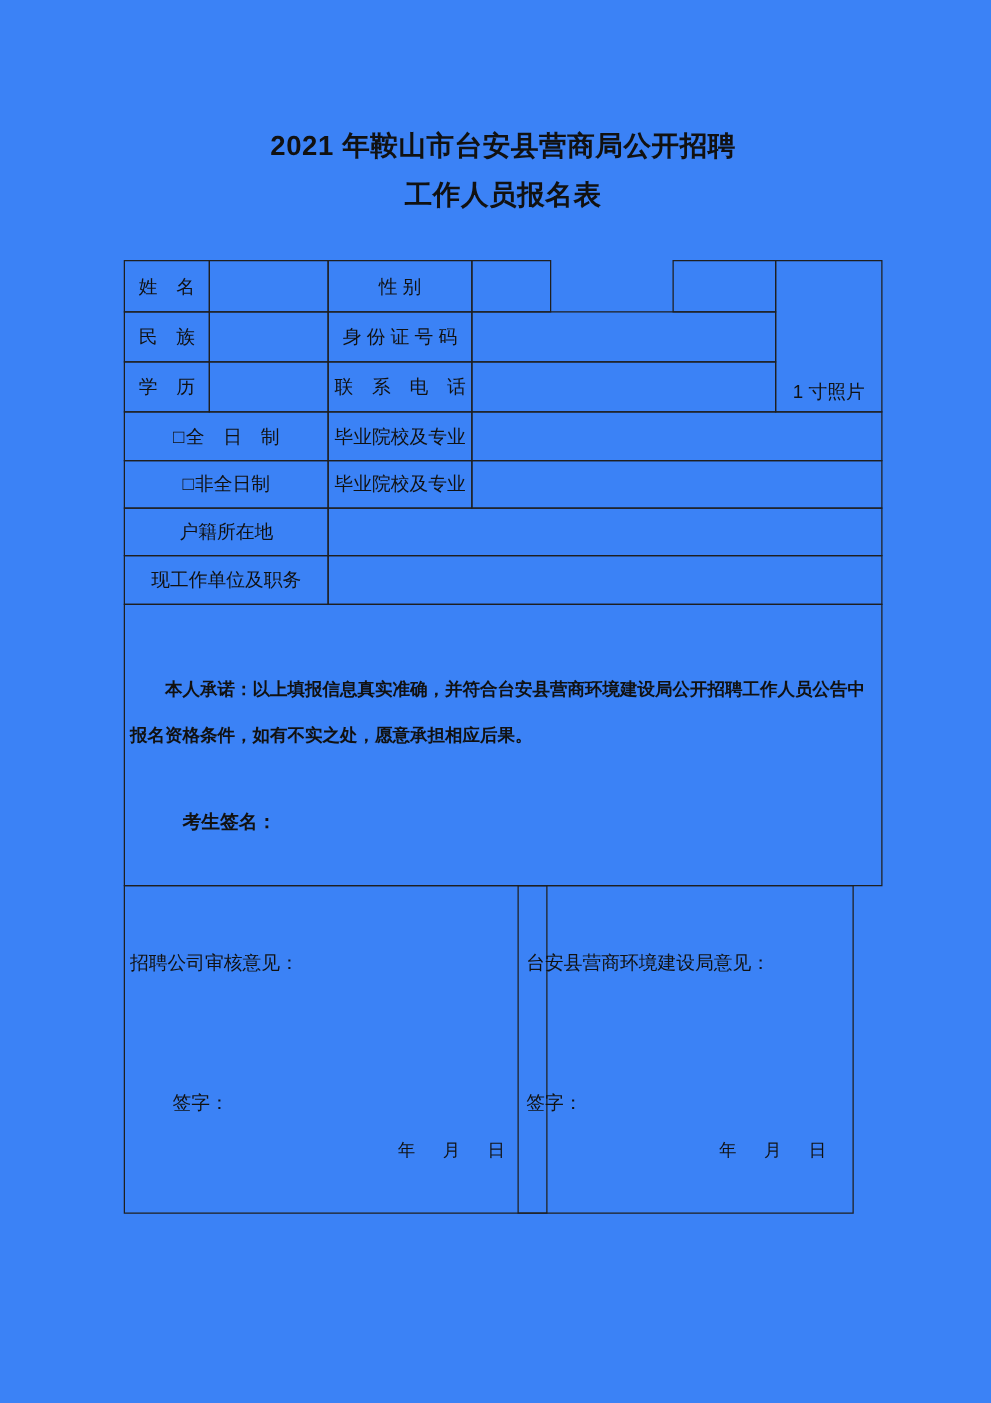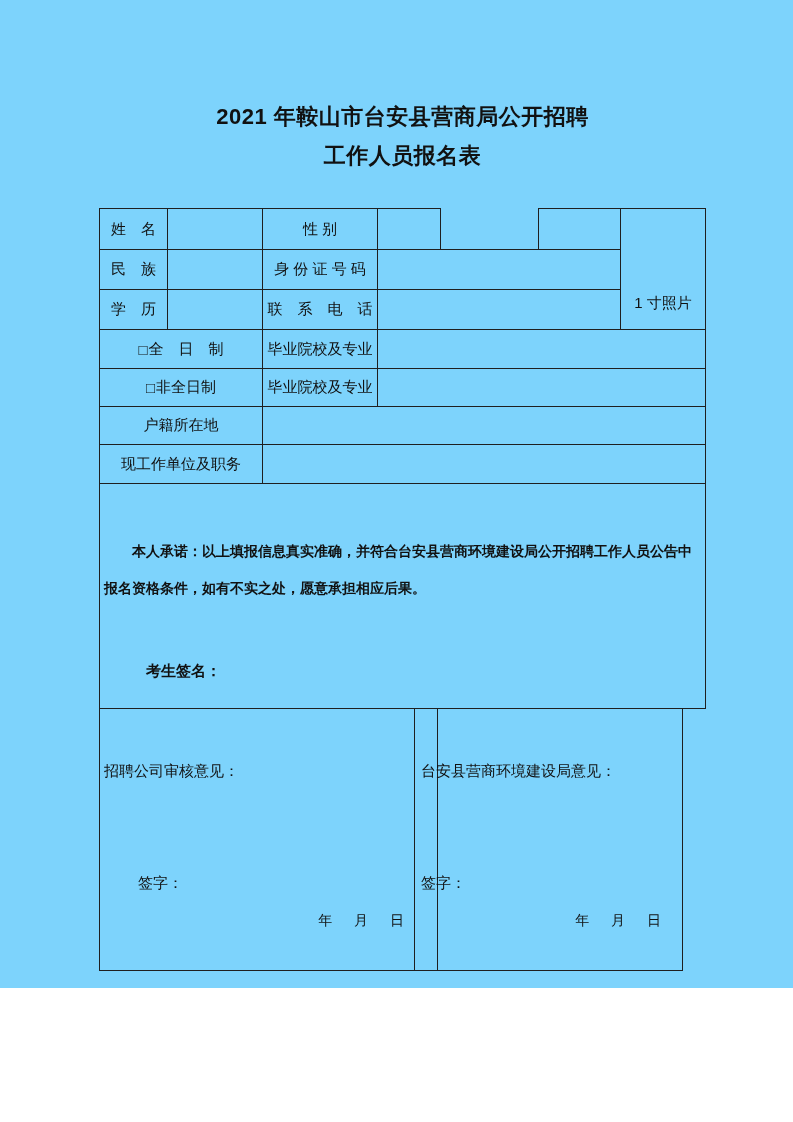--- a/index.html
+++ b/index.html
@@ -1,19 +1,19 @@
 <!DOCTYPE html>
 <html><head>
 <meta charset="utf-8">
 <style>
   html,body{margin:0;padding:0;background:#fff;}
   .page{
     position:relative;
-    width:793px;height:988px;
-    background:#7dd3fc;
+    width:793px;height:1122px;
+    background:#3b82f6;
     font-family:"Liberation Sans",sans-serif;
     color:#111;
     overflow:hidden;
   }
   .title{
     position:absolute;
     left:99px;top:97px;width:607px;
     text-align:center;
     font-size:22px;
     font-weight:bold;
@@ -32,36 +32,36 @@
     background:transparent;
     white-space:nowrap;
   }
   .cbx{
     display:inline-block;
     font-size:15px;
     margin-right:1px;
   }
   .photo-cell{
     align-items:flex-end;
-    padding-bottom:16px;
+    padding-bottom:6px;
   }
   .commit-cell{
     display:block;
     font-weight:bold;
   }
   .commit-par{
     margin:49px 4px 0 4px;
     font-size:14px;
     line-height:37px;
   }
   .commit-line1{text-indent:2em;white-space:nowrap;}
   .commit-line2{white-space:nowrap;}
   .cand-sign{
     position:absolute;
-    left:46px;top:178px;
+    left:46px;top:165px;
     font-size:15px;
     line-height:18px;
   }
   .review-cell{display:block;text-decoration:underline;}
   .opinion-label{
     position:absolute;
     top:52px;
     font-size:15px;
     line-height:20px;
     white-space:nowrap;

